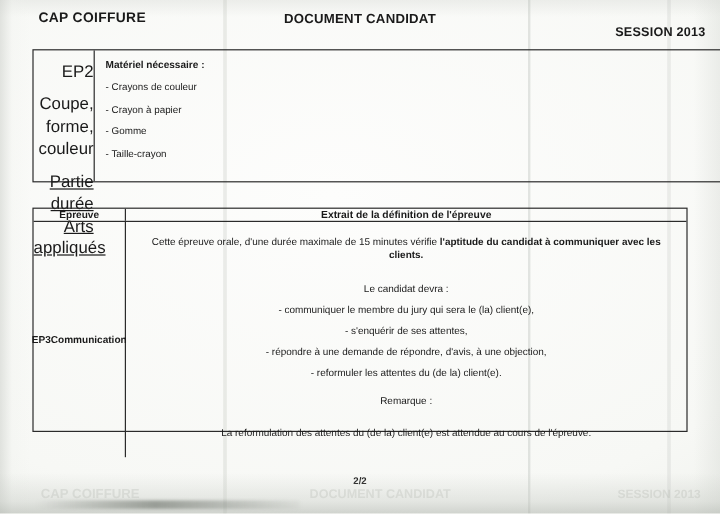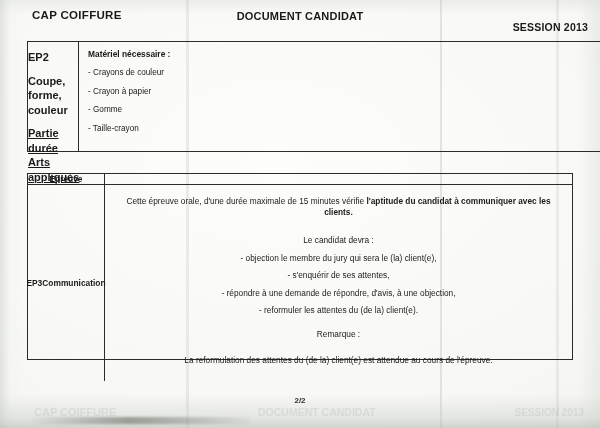--- a/index.html
+++ b/index.html
@@ -115,24 +115,24 @@
     width: 585px;           
     height: 111px;
     border: 1.3px solid #2b2b2b;
     box-sizing: border-box;
     display: flex;
   }
   #t1-left {
     width: 51px;
     border-right: 1.3px solid #2b2b2b;
     box-sizing: border-box;
-    text-align: left;
+    text-align: right;
     padding-top: 8px;
-    font-size: 11px;
-    font-weight: bold;
+    font-size: 14px;
+    font-weight: normal;
     line-height: 1.32;
   }
   #t1-left .blk { margin-bottom: 9px; }
   #t1-left .blk.und span { text-decoration: underline; display: block; }
   #t1-right {
     flex: 1;
     padding: 7px 0 0 9px;
     box-sizing: border-box;
   }
   #t1-right .mat-title {
@@ -261,30 +261,31 @@
       <div class="mat-item">- Crayons de couleur</div>
       <div class="mat-item">- Crayon à papier</div>
       <div class="mat-item">- Gomme</div>
       <div class="mat-item">- Taille-crayon</div>
     </div>
   </div>
 
   <div id="table2">
     <div class="t2-row t2-head">
       <div class="t2-c1">Epreuve</div>
+      <div class="t2-c2">Extrait de la définition de l'épreuve</div>
     </div>
     <div class="t2-row t2-body">
       <div class="t2-c1">
         <div>EP3</div>
         <div>Communication</div>
       </div>
       <div class="t2-c2">
         <p class="p-intro"><span>Cette épreuve orale, d'une durée maximale de 15 minutes vérifie </span><b>l'aptitude du candidat à communiquer avec les clients.</b></p>
         <p class="p-lead">Le candidat devra :</p>
-        <p class="bullet">- objection le membre du jury qui sera le (la) client(e),</p>
+        <p class="bullet">- communiquer le membre du jury qui sera le (la) client(e),</p>
         <p class="bullet">- s'enquérir de ses attentes,</p>
         <p class="bullet">- répondre à une demande de répondre, d'avis, à une objection,</p>
         <p class="bullet">- reformuler les attentes du (de la) client(e).</p>
         <p class="p-remark-title">Remarque :</p>
         <p class="p-remark">La reformulation des attentes du (de la) client(e) est attendue au cours de l'épreuve.</p>
       </div>
     </div>
   </div>
 
   <div id="footer">2/2</div>

